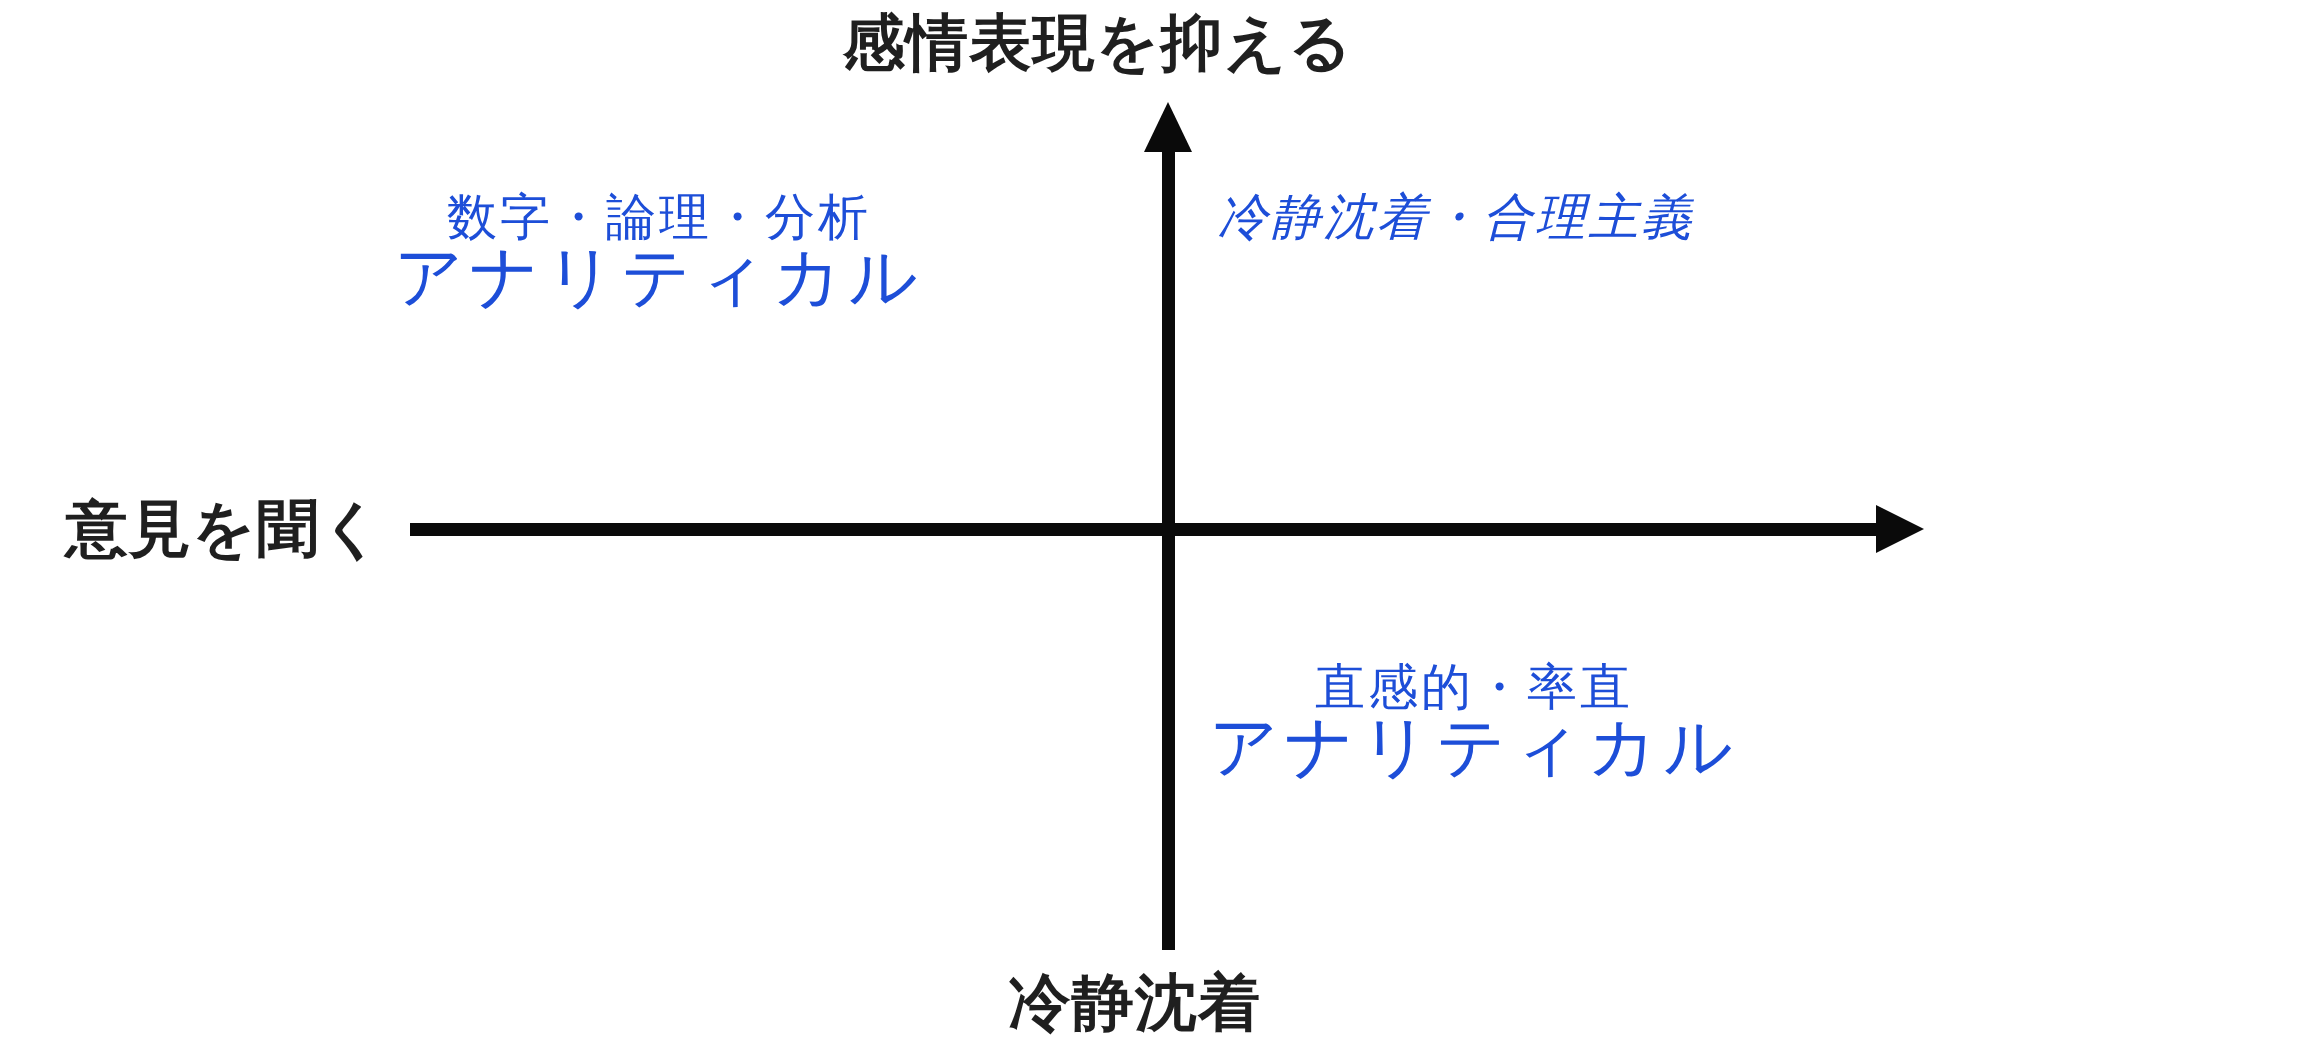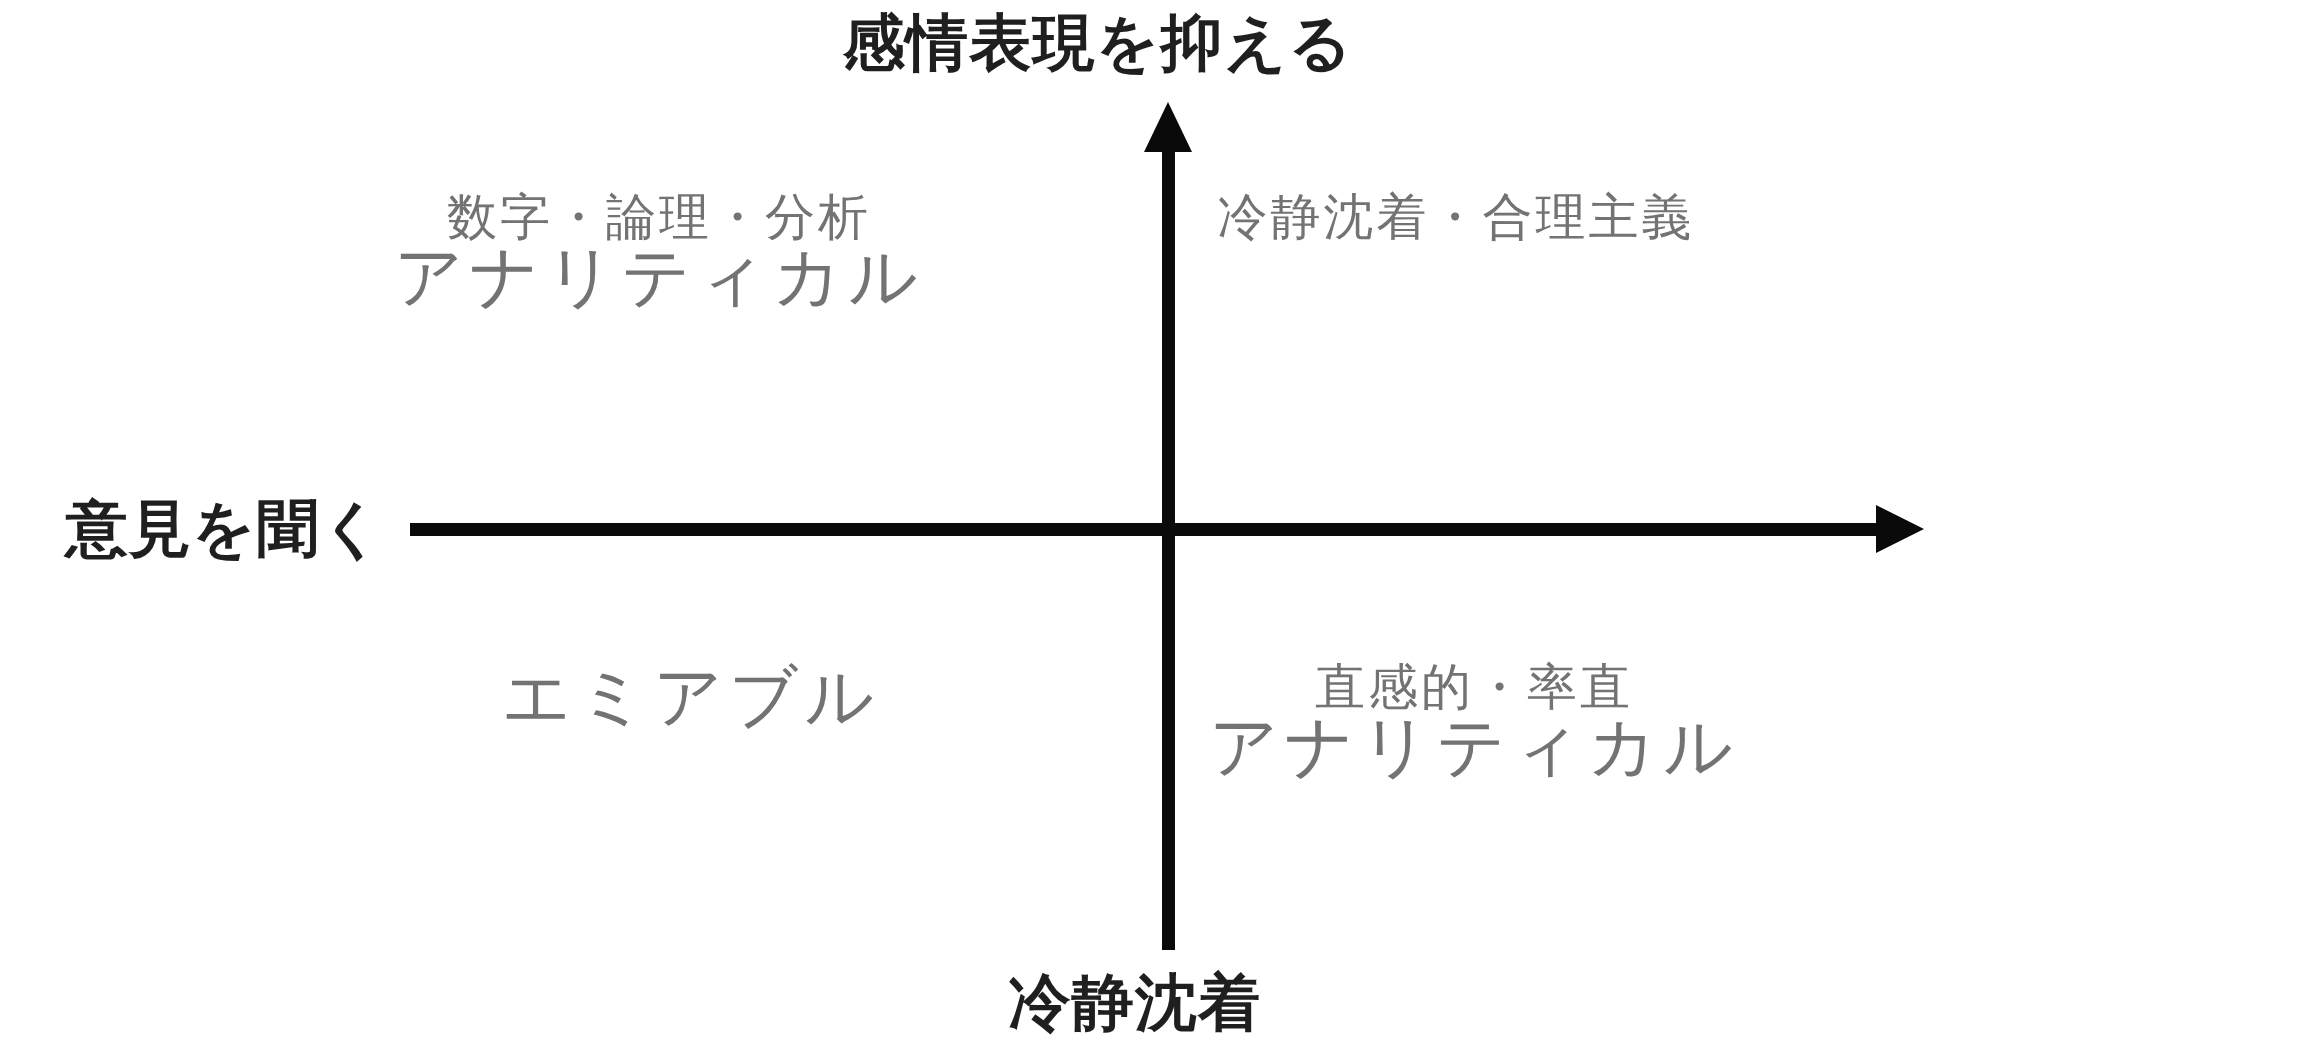--- a/index.html
+++ b/index.html
@@ -67,36 +67,36 @@
   .axis-label.top    { left: 1098px; top: 12px; }
   .axis-label.bottom { left: 1135px; top: 972px; }
   .axis-label.left   { left: 225px;  top: 498px; }
   .axis-label.right  { left: 2068px; top: 498px; }
   
   .quadrant {
     position: absolute;
     transform: translateX(-50%);
     text-align: center;
     white-space: nowrap;
-    color: #737373;
+    color: #1d4ed8;
   }
   .quadrant .traits {
     font-size: 50px;
     font-weight: 400;
     letter-spacing: 0.06em;
     line-height: 1;
   }
   .quadrant .qname {
     font-size: 68px;
     font-weight: 400;
     letter-spacing: 0.09em;
     line-height: 1;
   }
   .quadrant.tl { left: 659px;  top: 192px; }
-  .quadrant.tr { left: 1456px; top: 192px; }
+  .quadrant.tr { left: 1456px; top: 192px; font-style: italic; }
   .quadrant.bl { left: 691px;  top: 662px; }
   .quadrant.br { left: 1474px; top: 662px; }
 </style>
 </head>
 <body>
 
 <div id="canvas">
 
   <div class="v-line"></div>
   <div class="arrow-up"></div>
@@ -110,21 +110,20 @@
   <div class="quadrant tl">
     <div class="traits">数字・論理・分析</div>
     <div class="qname">アナリティカル</div>
   </div>
 
   <div class="quadrant tr">
     <div class="traits">冷静沈着・合理主義</div>
   </div>
 
   <div class="quadrant bl">
-    <div class="qname">エミアブル</div>
   </div>
 
   <div class="quadrant br">
     <div class="traits">直感的・率直</div>
     <div class="qname">アナリティカル</div>
   </div>
 
 </div>
 
 </body></html>

